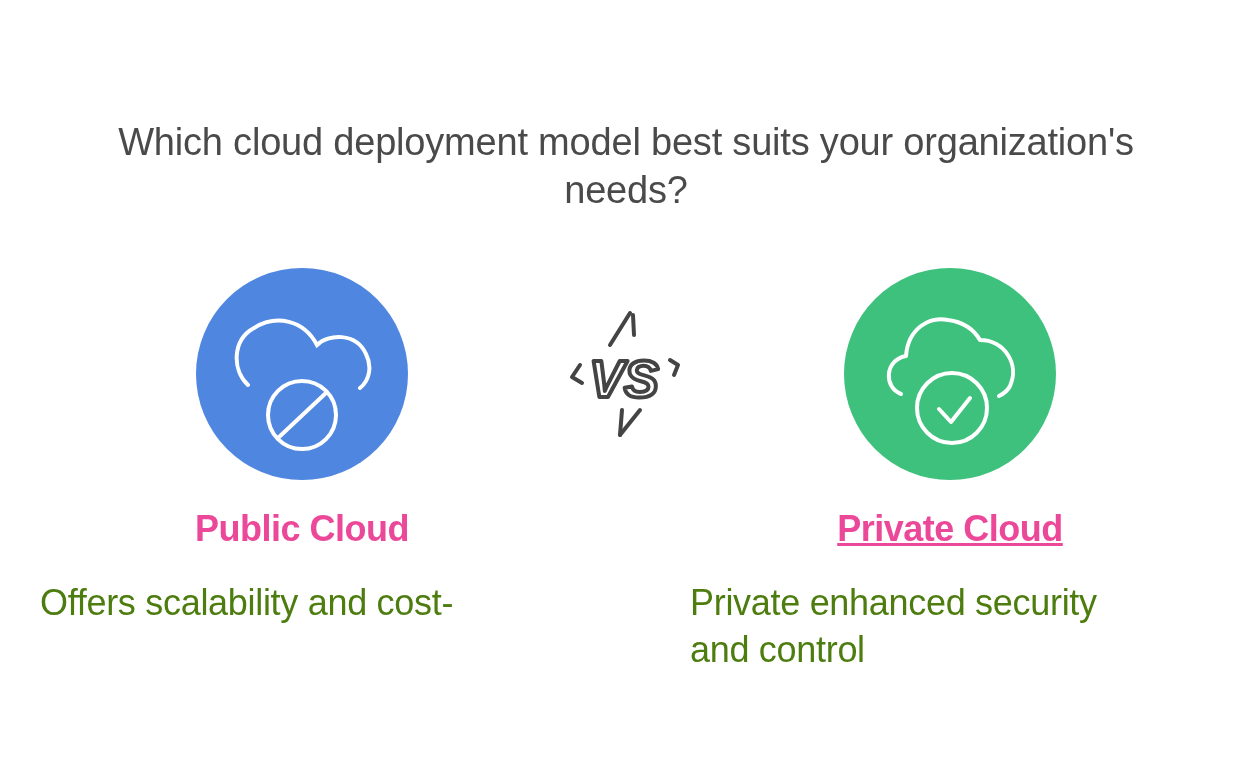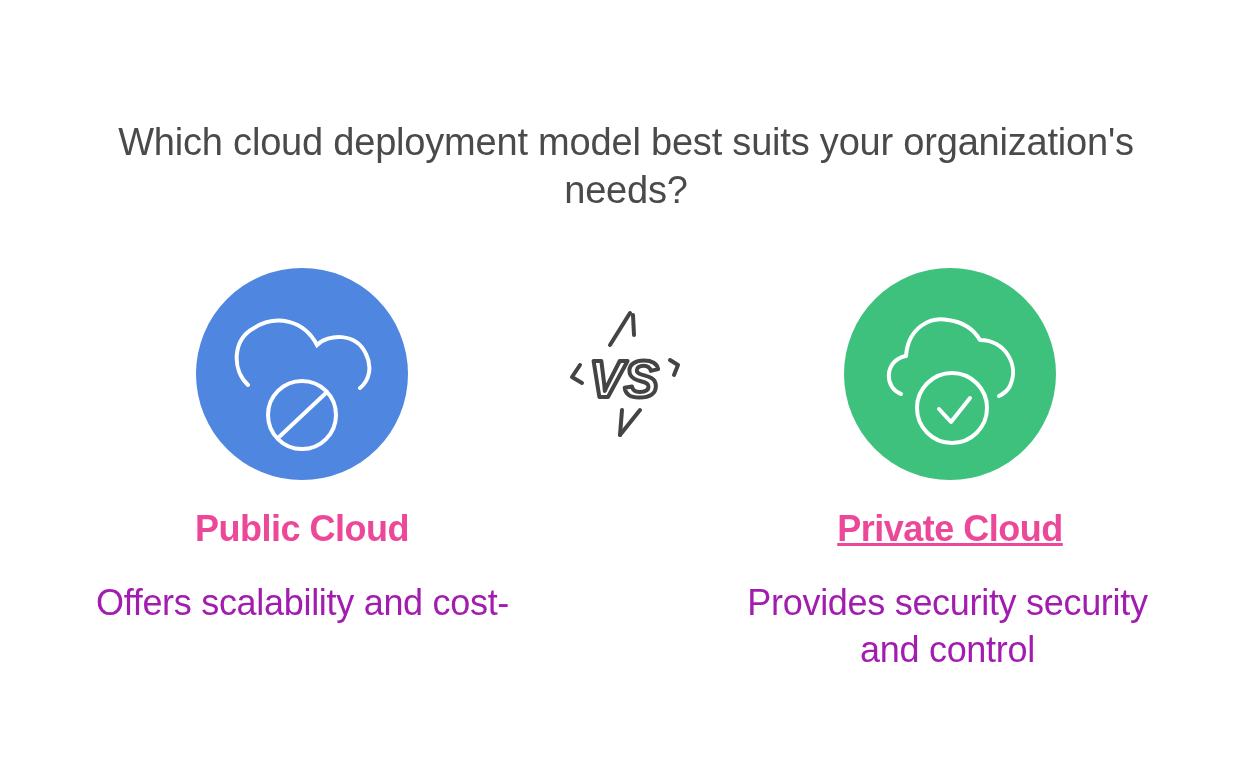--- a/index.html
+++ b/index.html
@@ -10,22 +10,22 @@
   .title .line { display: block; }
   .circle { position: absolute; width: 212px; height: 212px; border-radius: 50%; }
   .circle svg { position: absolute; left: 0; top: 0; width: 212px; height: 212px; }
   #c-public { left: 196px; top: 268px; background: var(--pub); }
   #c-private { left: 844px; top: 268px; background: var(--priv); }
   .vs { position: absolute; left: 560px; top: 305px; width: 130px; height: 140px; }
   .heading { position: absolute; font-weight: bold; font-size: 36px; text-align: center;
              letter-spacing: -0.5px; line-height: 44px; }
   #h-public { left: 102px; width: 400px; top: 507px; }
   #h-private { left: 750px; width: 400px; top: 507px; }
-  .desc { position: absolute; font-size: 36px; line-height: 47px; color: #a21caf;
-          text-align: center; letter-spacing: -0.3px; }
+  .desc { position: absolute; font-size: 36px; line-height: 47px; color: #4d7c0f;
+          letter-spacing: -0.3px; }
   #d-public { left: 40px; width: 525px; top: 579px; }
   #d-private { left: 690px; width: 515px; top: 579px; }
 </style>
 </head>
 <body style="--pub: #4f86e0; --priv: #3fc17e;">
 
 <div class="title">
   <span class="line">Which cloud deployment model best suits your organization's</span>
   <span class="line">needs?</span>
 </div>
@@ -64,15 +64,15 @@
   </svg>
 </div>
 
 <div class="heading" id="h-public" style="color: #ec4899;">Public Cloud</div>
 <div class="heading" id="h-private" style="color: #ec4899; text-decoration: underline;">Private Cloud</div>
 
 <div class="desc" id="d-public">
   <div>Offers scalability and cost-</div>
 </div>
 <div class="desc" id="d-private">
-  <div>Provides security security</div>
+  <div>Private enhanced security</div>
   <div>and control</div>
 </div>
 
 </body></html>

